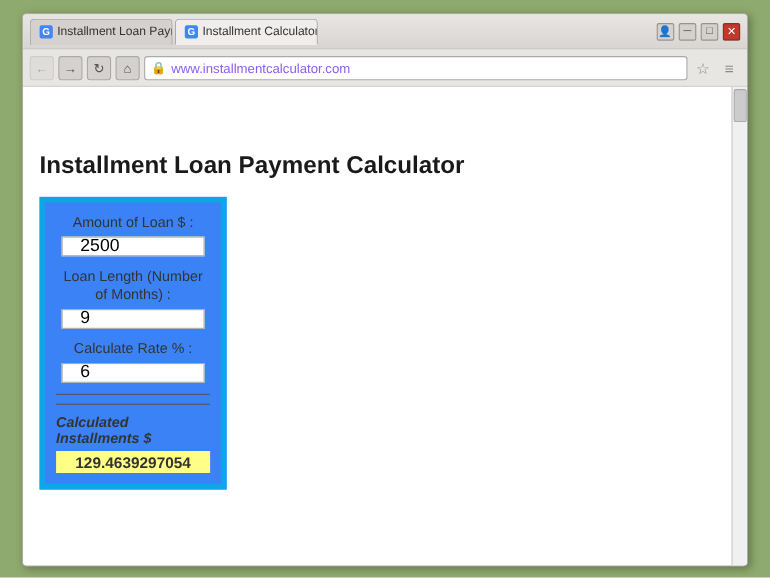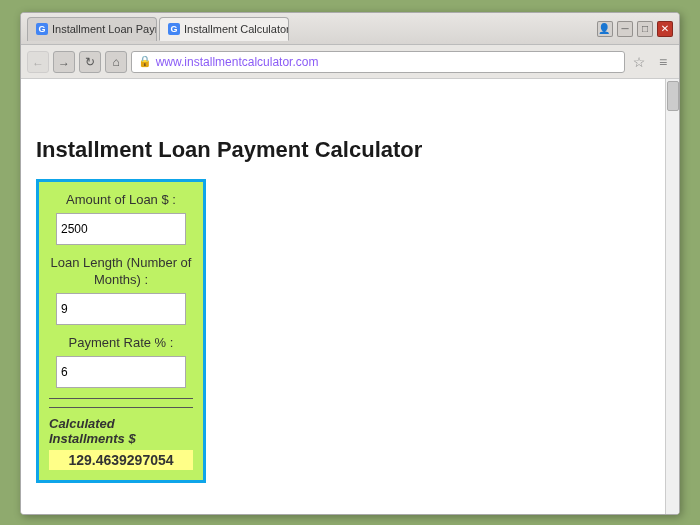--- a/index.html
+++ b/index.html
@@ -182,40 +182,40 @@
       font-size: 22px;
       font-weight: bold;
       color: #1a1a1a;
       margin-bottom: 12px;
       padding-bottom: 4px;
       margin-top: 48px;
     }
 
     
     .calculator-panel {
-      border: 3px solid #0ea5e9;
+      border: 5px solid #0ea5e9;
       width: 170px;
       padding: 10px;
-      background: #bef264;
+      background: #3b82f6;
     }
 
     .field-label {
       font-size: 13px;
       color: #333;
       text-align: center;
       margin-bottom: 4px;
       line-height: 1.3;
     }
 
     .text-input {
       width: 130px;
-      height: 32px;
-      border: 1px solid #aaa;
-      padding: 2px 4px;
-      font-size: 12px;
+      height: 18px;
+      border: 1px solid #aaa;
+      padding: 2px 16px;
+      font-size: 16px;
       display: block;
       margin: 0 auto 10px auto;
     }
 
     .calc-button {
       display: block;
       margin: 6px auto;
       padding: 4px 20px;
       font-size: 13px;
       background: linear-gradient(to bottom, #f5f5f5, #e0e0e0);
@@ -317,21 +317,21 @@
     <div class="page-title">Installment Loan Payment Calculator</div>
 
     <div class="calculator-panel">
 
       <div class="field-label">Amount of Loan $ :</div>
       <input class="text-input" type="text" value="2500" style="">
 
       <div class="field-label">Loan Length (Number of Months) :</div>
       <input class="text-input" type="text" value="9" style="">
 
-      <div class="field-label">Payment Rate % :</div>
+      <div class="field-label">Calculate Rate % :</div>
       <input class="text-input" type="text" value="6" style="">
 
 
       <hr class="divider-line">
       <hr class="divider-line">
 
       <div class="result-label">Calculated Installments $</div>
       <div class="result-value">129.4639297054</div>
 
     </div>

